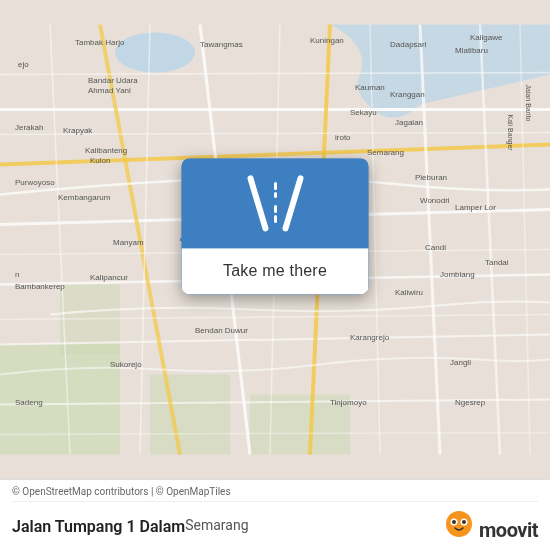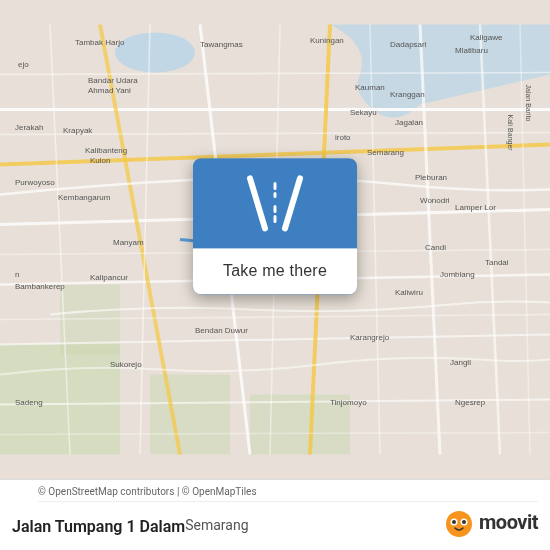--- a/index.html
+++ b/index.html
@@ -35,21 +35,21 @@
       position: absolute;
       top: 0; left: 0;
     }
 
     
     #road-card {
       position: absolute;
       top: 50%;
       left: 50%;
       transform: translate(-50%, -60%);
-      width: 164px;
+      width: 187px;
       background: #3d7fc1;
       border-radius: 8px;
       display: flex;
       flex-direction: column;
       align-items: center;
       overflow: hidden;
       box-shadow: 0 4px 15px rgba(0,0,0,0.35);
     }
 
     #road-icon-area {
@@ -84,21 +84,20 @@
       background: white;
       padding: 0 12px;
       border-top: 1px solid #ddd;
     }
 
     #attribution-row {
       padding: 6px 0 4px;
       font-size: 10px;
       color: #666;
       border-bottom: 1px solid #eee;
-      margin-left: 26px;
     }
 
     #place-row {
       display: flex;
       align-items: center;
       justify-content: space-between;
       padding: 8px 0;
     }
 
     #place-info {
@@ -112,21 +111,21 @@
     }
 
     #place-city {
       font-size: 14px;
       color: #555;
     }
 
     
     #moovit-logo {
       display: flex;
-      align-items: flex-start;
+      align-items: flex-end;
       gap: 4px;
     }
 
     #moovit-icon {
       width: 32px;
       height: 32px;
     }
 
     #moovit-text {
       font-size: 20px;

